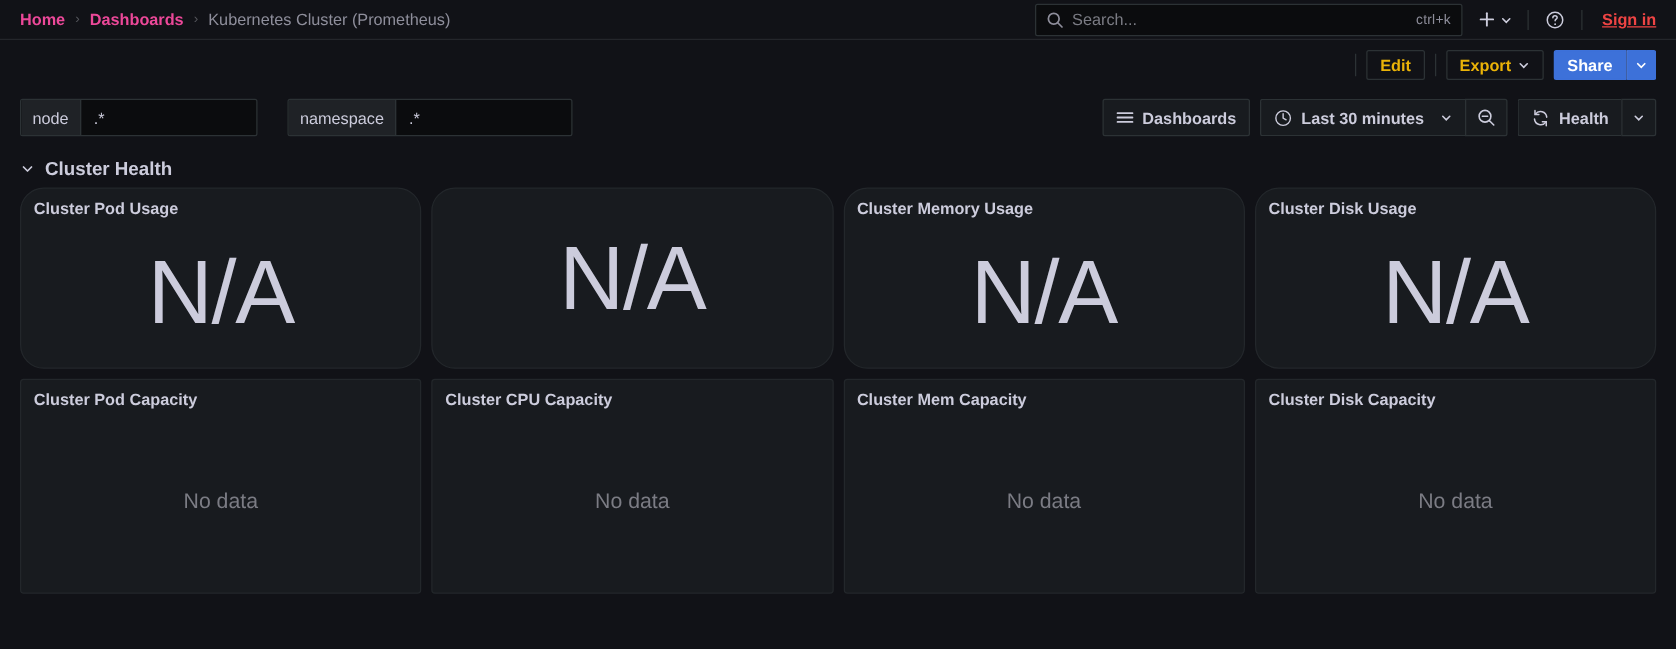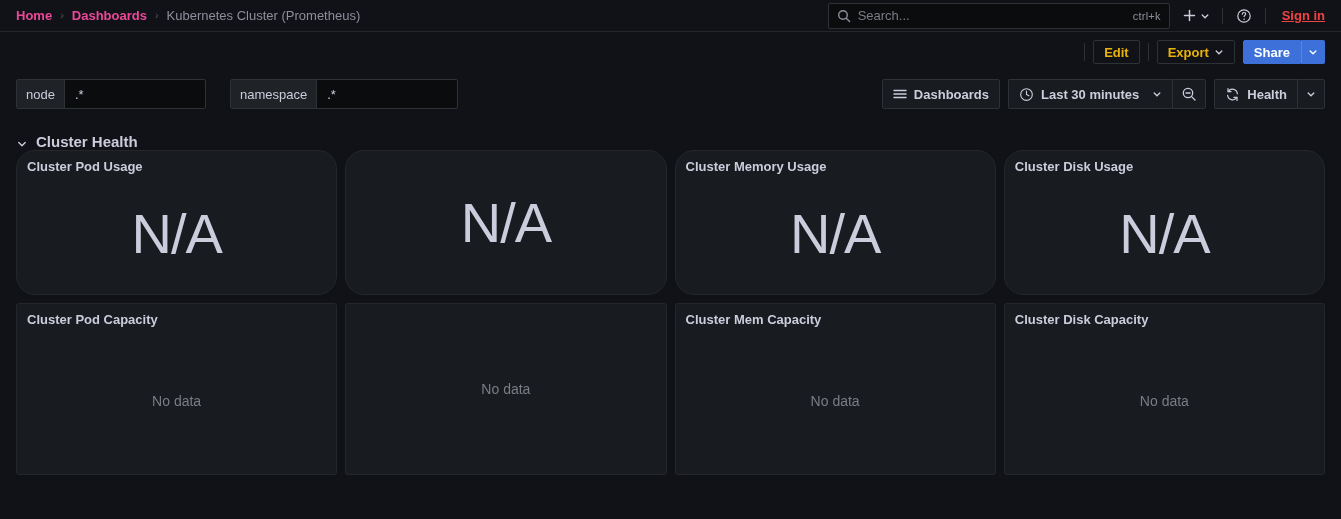--- a/index.html
+++ b/index.html
@@ -210,21 +210,21 @@
   .tgroup { display: flex; align-items: flex-end; }
   .tgroup .tbtn { border-radius: 0; border-right-width: 0; }
   .tgroup .tbtn:first-child { border-top-left-radius: 2px; border-bottom-left-radius: 2px; }
   .tgroup .tbtn:last-child { border-right-width: 1px; border-top-right-radius: 2px; border-bottom-right-radius: 2px; }
   .tbtn.sq { padding: 0 8px; }
 
   
   .rowheader {
     height: 30px;
     display: flex;
-    align-items: flex-end;
+    align-items: center;
     gap: 8px;
     padding: 0 16px;
     margin-top: 4px;
   }
   .rowheader .title {
     font-size: 15px;
     font-weight: bold;
     color: #ccccdc;
   }
 
@@ -255,28 +255,28 @@
   .panel-body {
     flex: 1;
     display: flex;
     align-items: center;
     justify-content: center;
   }
   .row-usage .panel { height: 145px; border-radius: 19px; }
   .row-capacity .panel { height: 172px; }
 
   .stat-na {
-    font-size: 56px;
+    font-size: 72px;
     font-weight: normal;
     color: #ccccdc;
     line-height: 1;
     letter-spacing: -1px;
   }
   .nodata {
-    font-size: 14px;
+    font-size: 17px;
     color: #7b7c84;
   }
 
   svg { display: block; }
 </style>
 </head>
 <body>
 
 <div class="topnav">
 
@@ -480,20 +480,21 @@
   <div class="grid-row row-capacity">
 
     <div class="panel">
       <div class="panel-title">Cluster Pod Capacity</div>
       <div class="panel-body">
         <span class="nodata">No data</span>
       </div>
     </div>
 
     <div class="panel">
+      <div class="panel-title">Cluster CPU Capacity</div>
       <div class="panel-body">
         <span class="nodata">No data</span>
       </div>
     </div>
 
     <div class="panel">
       <div class="panel-title">Cluster Mem Capacity</div>
       <div class="panel-body">
         <span class="nodata">No data</span>
       </div>

